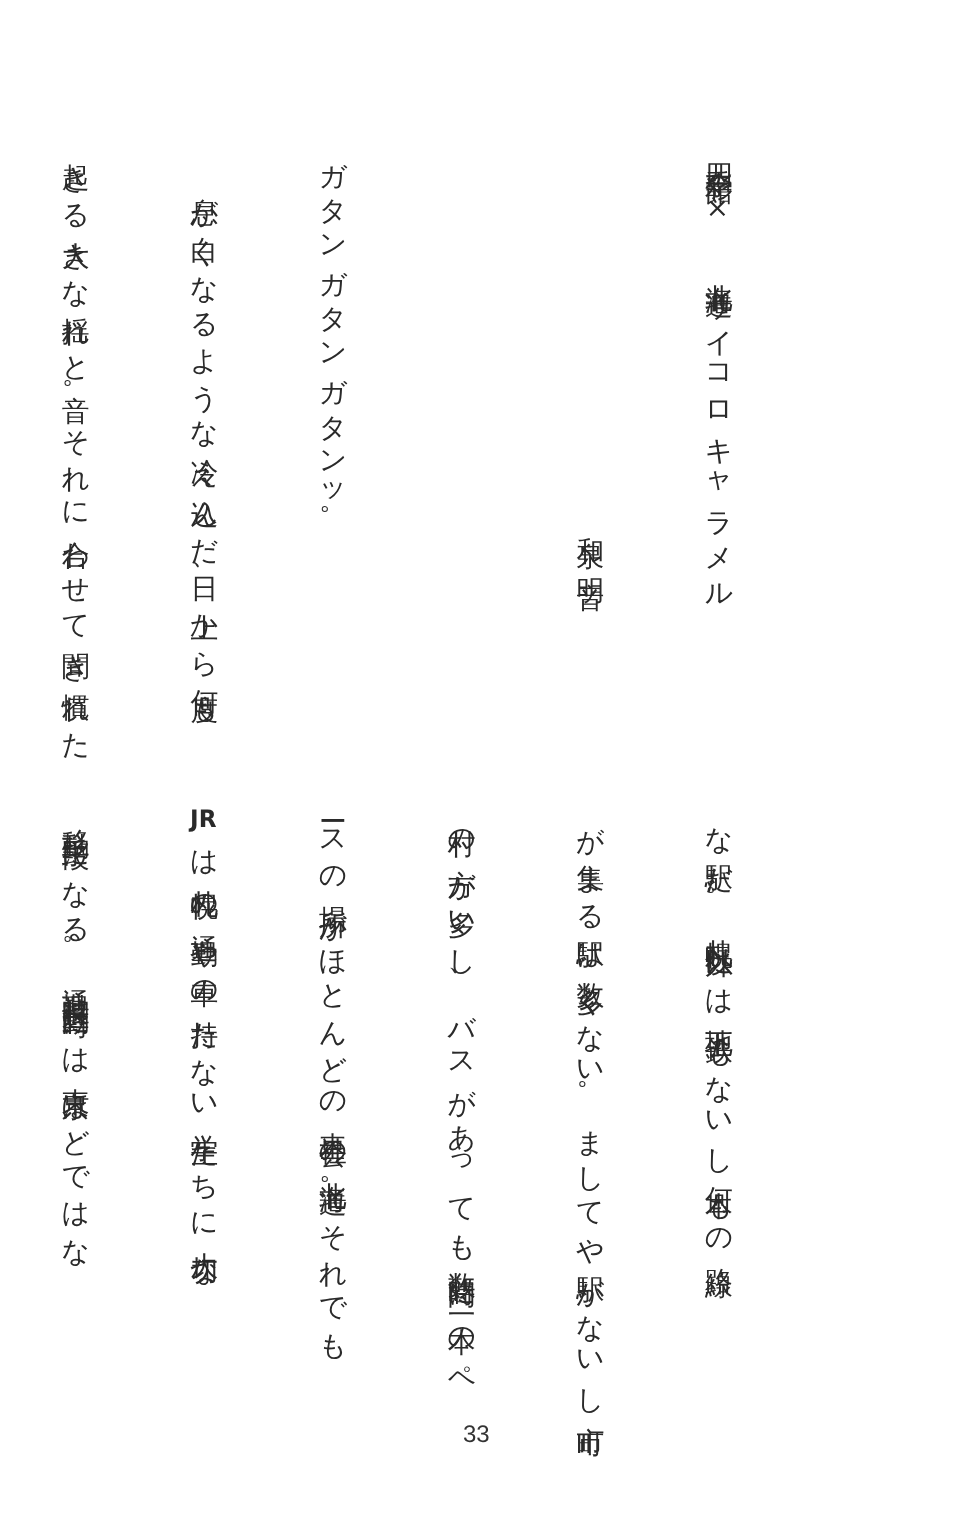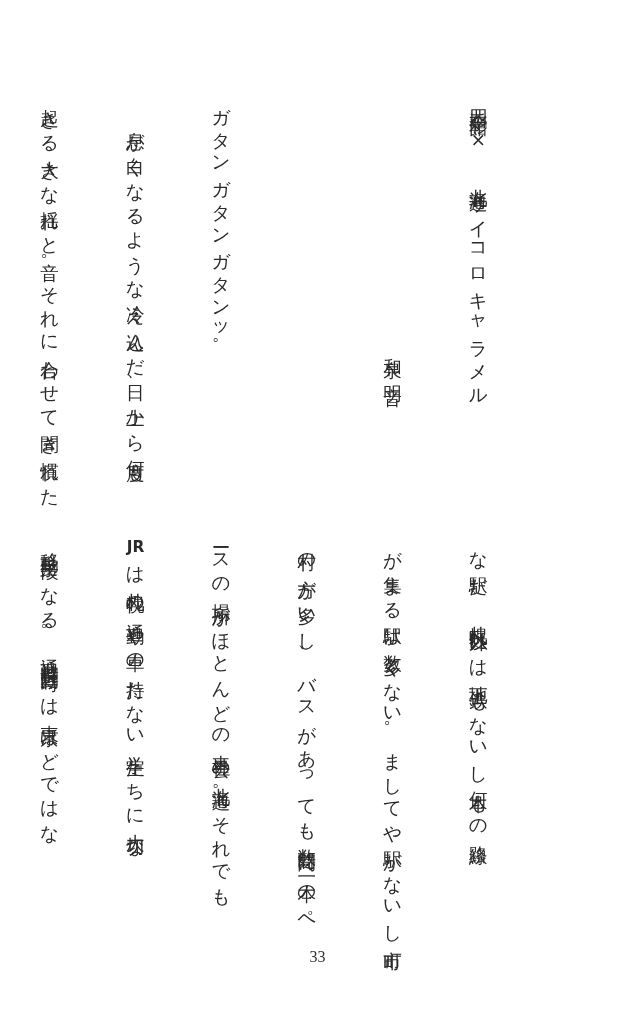--- a/index.html
+++ b/index.html
@@ -10,21 +10,21 @@
            font-size: 18.5px; line-height: 28.6px; letter-spacing: 3px; white-space: pre; }
   .block-top { right: 86px; top: 95px; height: 420px; }
   .block-bottom { right: 86px; top: 538px; height: 420px; }
   .line { display: block; }
   .title-line { padding-top: 0; }
   .author-line { padding-top: 248px; }
   .blank-line { display: block; }
   .jr { font-family: "DejaVu Sans", "Liberation Sans", sans-serif; font-weight: bold;
         text-combine-upright: all; -webkit-text-combine: horizontal; letter-spacing: 0; font-size: 16px; }
   .page-number { position: absolute; left: 0; width: 635px; top: 948px; text-align: center;
-                 font-family: Liberation Serif, serif; font-size: 16px; color: #333; }
+                 font-family: Liberation Sans, sans-serif; font-size: 16px; color: #333; }
 </style>
 </head>
 <body>
 
 <div class="page">
 
   <div class="block block-top">
     <span class="line title-line">四季彩館　×　北海道サイコロキャラメル</span>
     <span class="line author-line">和泉　明音</span>
     <span class="blank-line">　</span>

